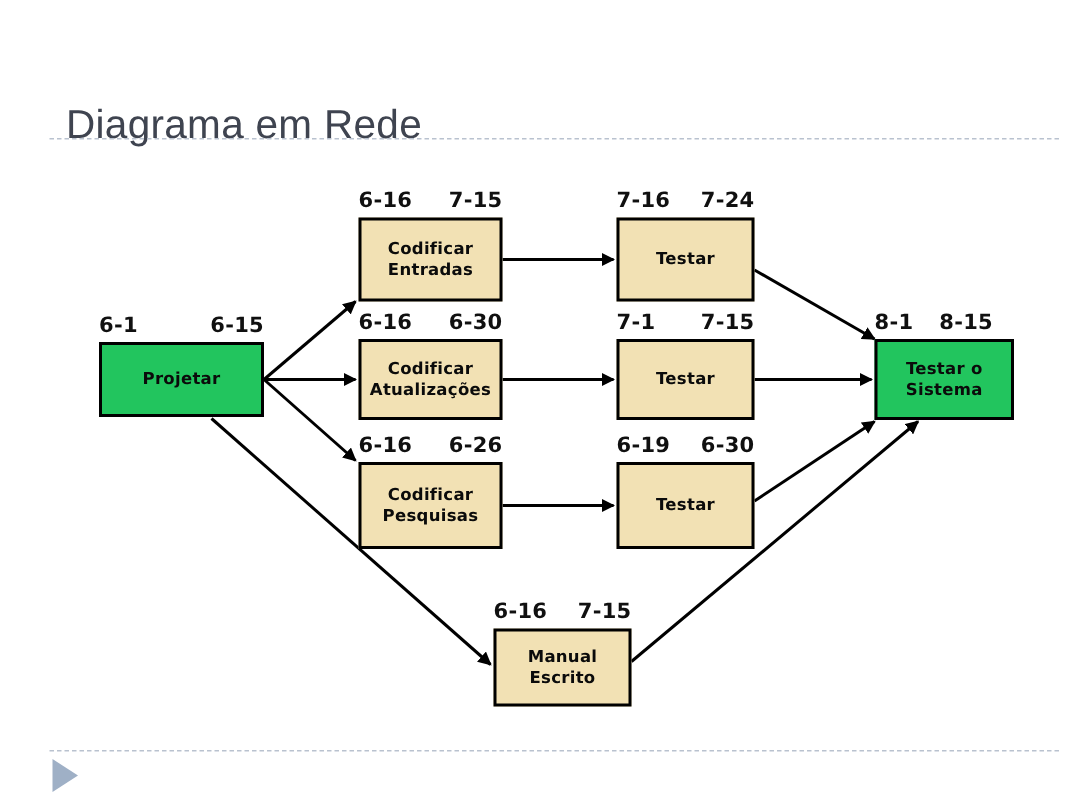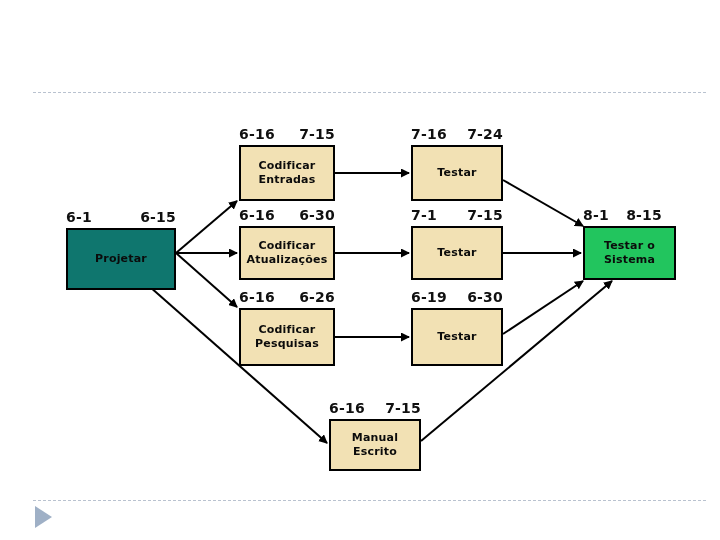--- a/index.html
+++ b/index.html
@@ -108,20 +108,21 @@
     line-height: 13px;
     letter-spacing: 0.2px;
   }
   .dates span { white-space: nowrap; }
 </style>
 </head>
 <body>
 
 <div class="slide">
 
+  <h1 class="slide-title">Diagrama em Rede</h1>
   <div class="divider divider-top"></div>
 
   <div class="diagram">
     <svg class="edges" viewBox="0 0 720 540" width="720" height="540" aria-hidden="true">
       <defs>
         <marker id="arrowhead" markerWidth="9" markerHeight="9" refX="8" refY="4.5" orient="auto" markerUnits="userSpaceOnUse">
           <path d="M0,0 L9,4.5 L0,9 z" fill="#000000"></path>
         </marker>
       </defs>
       <g id="edge-layer" stroke="#000000" stroke-width="2" fill="none">
@@ -137,21 +138,21 @@
           <line x1="503" y1="334" x2="583" y2="281" stroke="#000000" marker-end="url(#arrowhead)"></line>
           <line x1="421" y1="441" x2="612" y2="281" stroke="#000000" marker-end="url(#arrowhead)"></line>
         </g>
     </svg>
 
     <div id="node-layer">
         <div class="dates" style="left: 66px; top: 211px; width: 110px;">
           <span>6-1</span>
           <span>6-15</span>
         </div>
-        <div class="node" style="left: 66px; top: 228px; width: 110px; height: 62px; background: #0f766e; border-color: rgb(0, 0, 0);">
+        <div class="node" style="left: 66px; top: 228px; width: 110px; height: 50px; background: #22c55e; border-color: rgb(0, 0, 0);">
           <div class="node-label">Projetar</div>
         </div>
         <div class="dates" style="left: 239px; top: 128px; width: 96px;">
           <span>6-16</span>
           <span>7-15</span>
         </div>
         <div class="node" style="left: 239px; top: 145px; width: 96px; height: 56px; background: rgb(242, 225, 180); border-color: rgb(0, 0, 0);">
           <div class="node-label">Codificar
 Entradas</div>
         </div>

